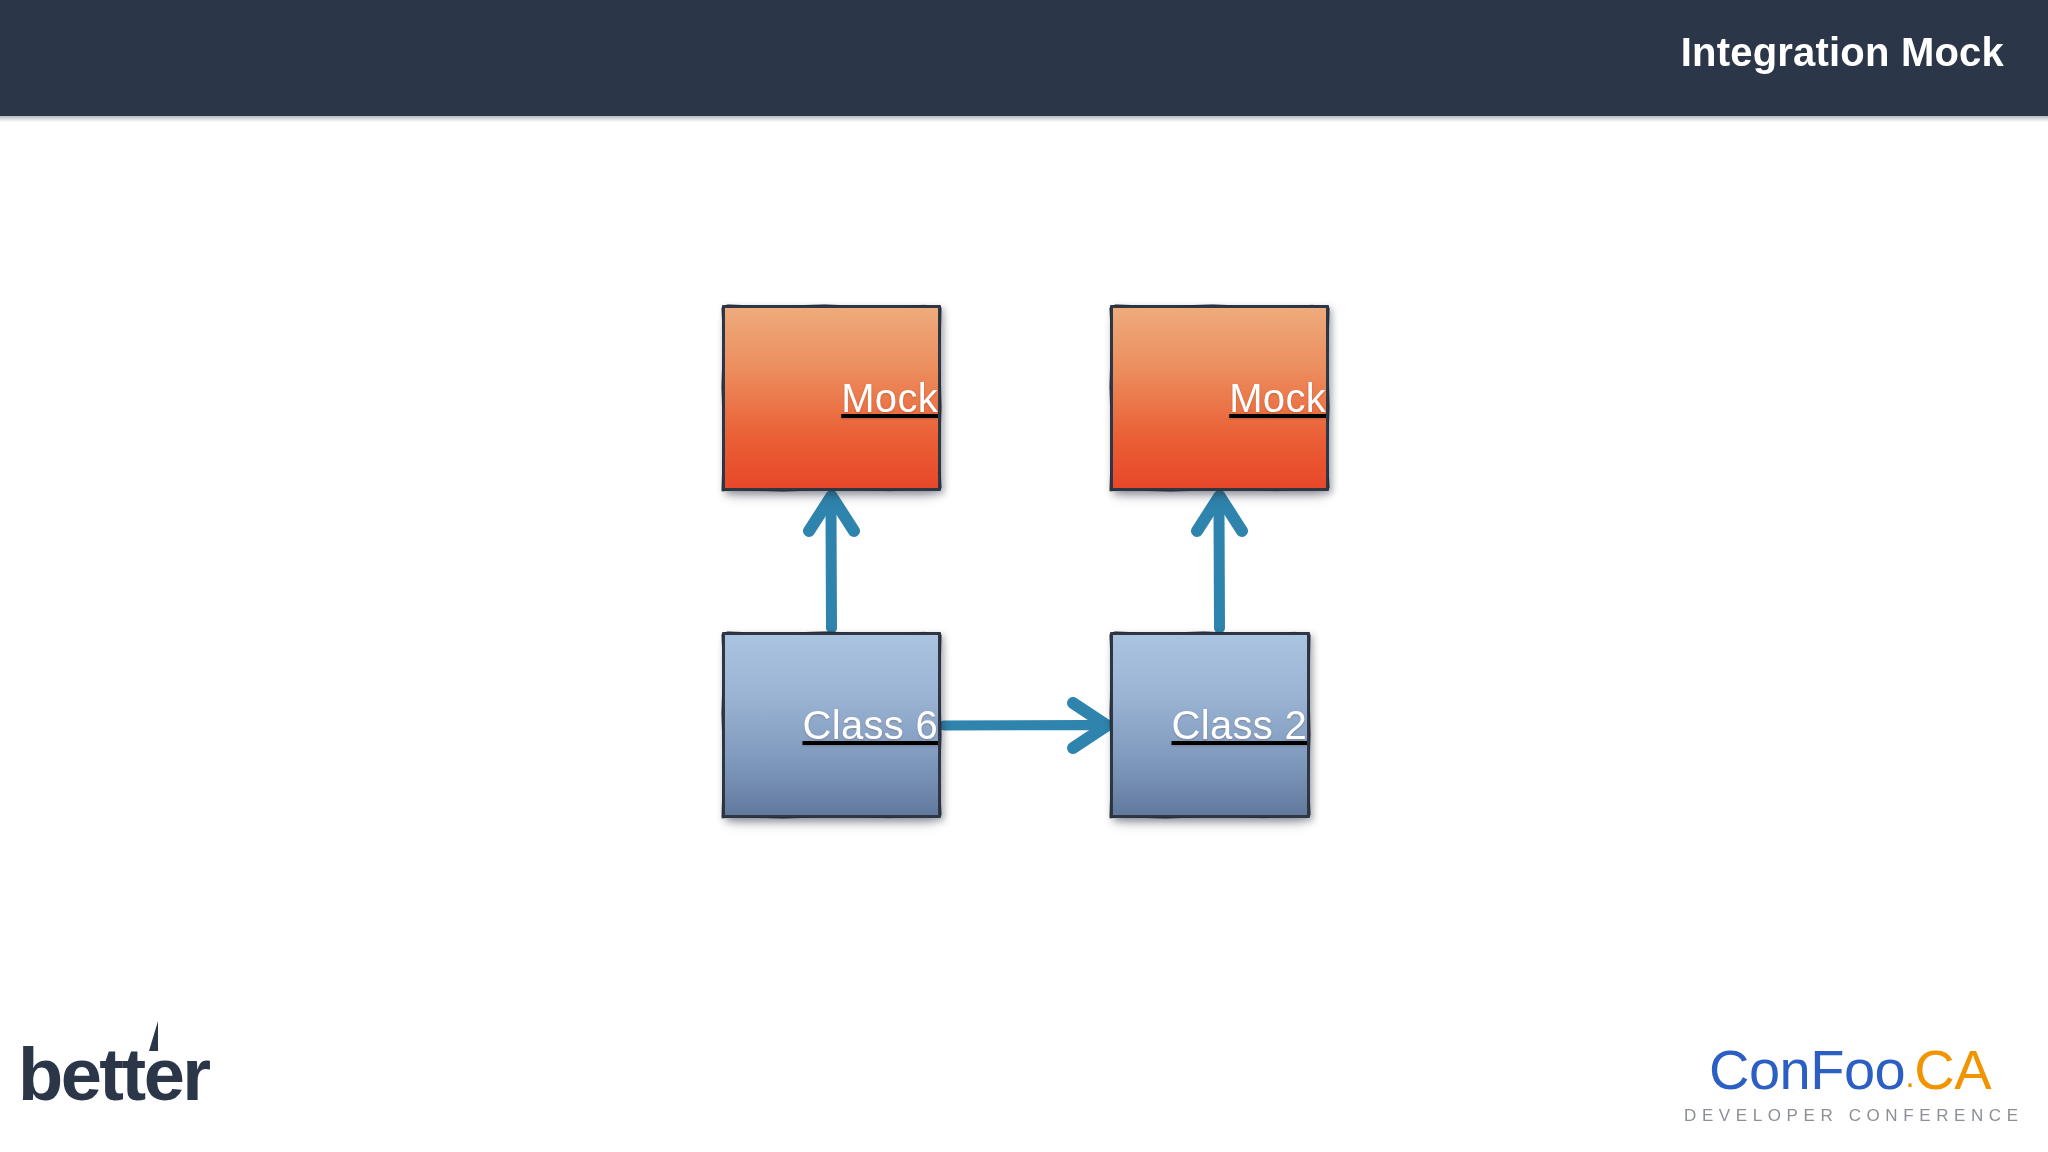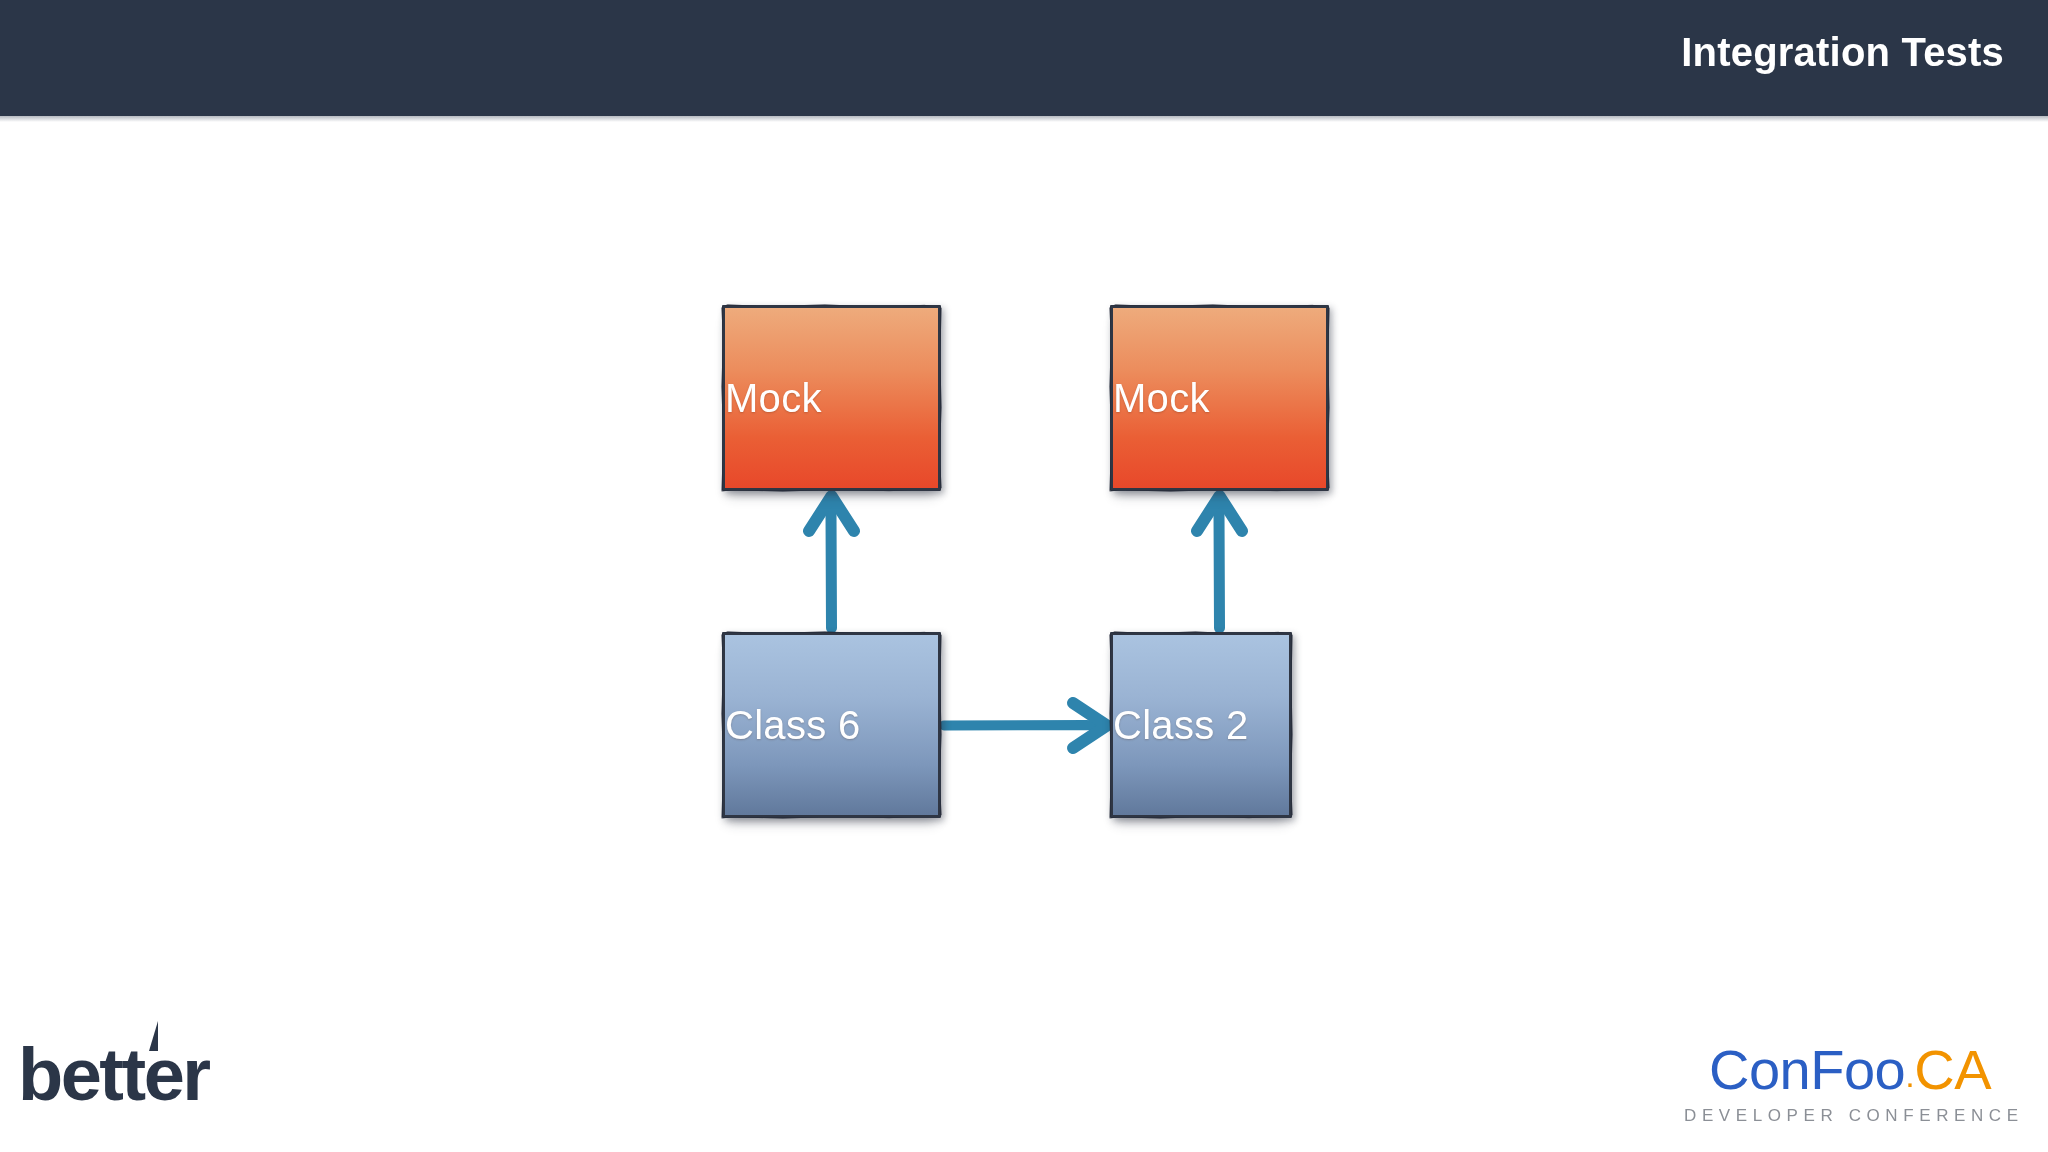--- a/index.html
+++ b/index.html
@@ -54,26 +54,27 @@
     width: 2048px;
     height: 900px;
   }
 
   
   .node {
     position: absolute;
     box-sizing: border-box;
     display: flex;
     align-items: center;
-    justify-content: flex-start;
+    justify-content: flex-end;
     border: 3px solid #2f3644;
     border-radius: 1px;
     box-shadow:
       3px 3px 7px rgba(40,45,60,0.38),
       0 10px 12px -6px rgba(40,45,60,0.30);
+    text-decoration: underline;
   }
   .node-label {
     color: #ffffff;
     font-size: 40px;
     font-weight: 400;
     letter-spacing: 0.3px;
     font-family: "Liberation Sans", sans-serif;
     text-shadow: 0 1px 2px rgba(70,40,20,0.25);
     pointer-events: none;
   }
@@ -97,21 +98,21 @@
       99% 28%, 100% 55%, 98.7% 80%, 100% 98%,
       76% 99.6%, 52% 98.4%, 28% 100%, 5% 98.8%, 0% 100%,
       1.3% 72%, 0% 44%, 1.1% 19%
     );
   }
 
   
   #mock-1  { left: 722px;  top: 189px; width: 219px; height: 186px; }
   #mock-2  { left: 1110px; top: 189px; width: 219px; height: 186px; }
   #class-1 { left: 722px;  top: 516px; width: 219px; height: 186px; }
-  #class-2 { left: 1110px; top: 516px; width: 182px; height: 186px; }
+  #class-2 { left: 1110px; top: 516px; width: 200px; height: 186px; }
 
   
   .arrow-layer {
     position: absolute;
     left: 0; top: 0;
     width: 2048px;
     height: 900px;
     pointer-events: none;
   }
 
@@ -163,21 +164,21 @@
     letter-spacing: 5.6px;
     white-space: nowrap;
     font-family: "Liberation Sans", sans-serif;
   }
 </style>
 </head>
 <body>
 
 <div class="header-bar"></div>
 <div class="header-shadow"></div>
-<div class="header-title">Integration Tests</div>
+<div class="header-title">Integration Mock</div>
 
 <div class="diagram">
 
   <svg class="arrow-layer" viewBox="0 0 2048 900" width="2048" height="900" xmlns="http://www.w3.org/2000/svg">
 
     <g>
       <path d="M831.5 512 L831 396 L832 385" stroke="#2e84ad" stroke-width="11" stroke-linecap="round" fill="none"></path>
       <path d="M809 415 L831.5 380 L854 415" stroke="#2e84ad" stroke-width="12" stroke-linecap="round" stroke-linejoin="round" fill="none"></path>
     </g>
 

